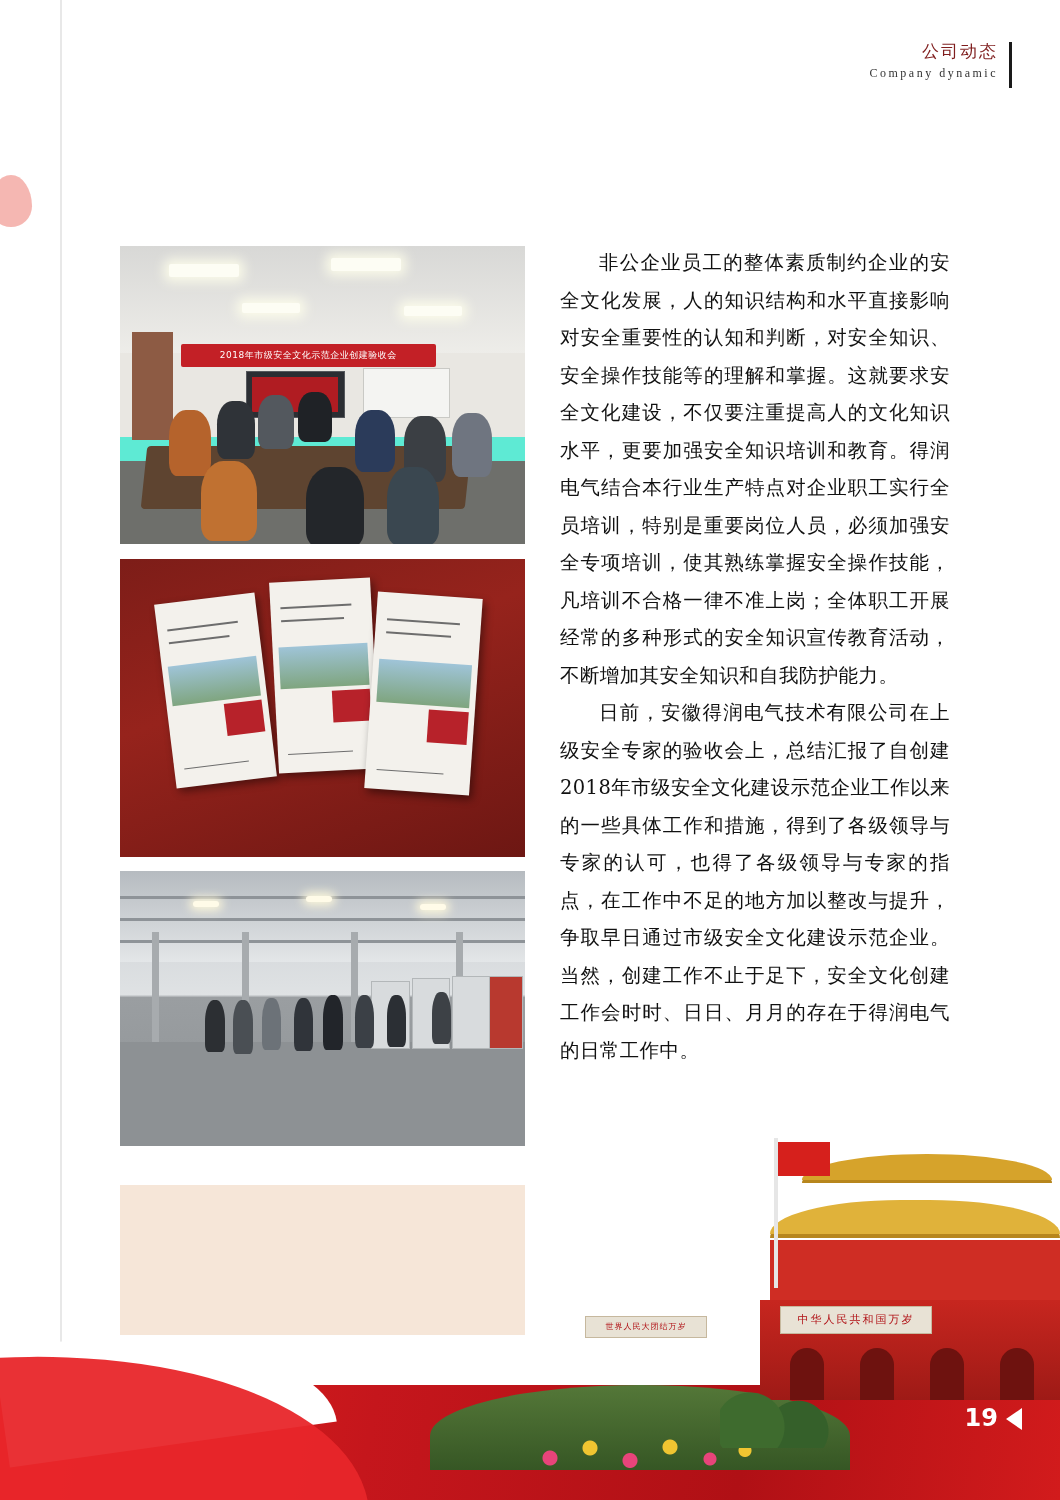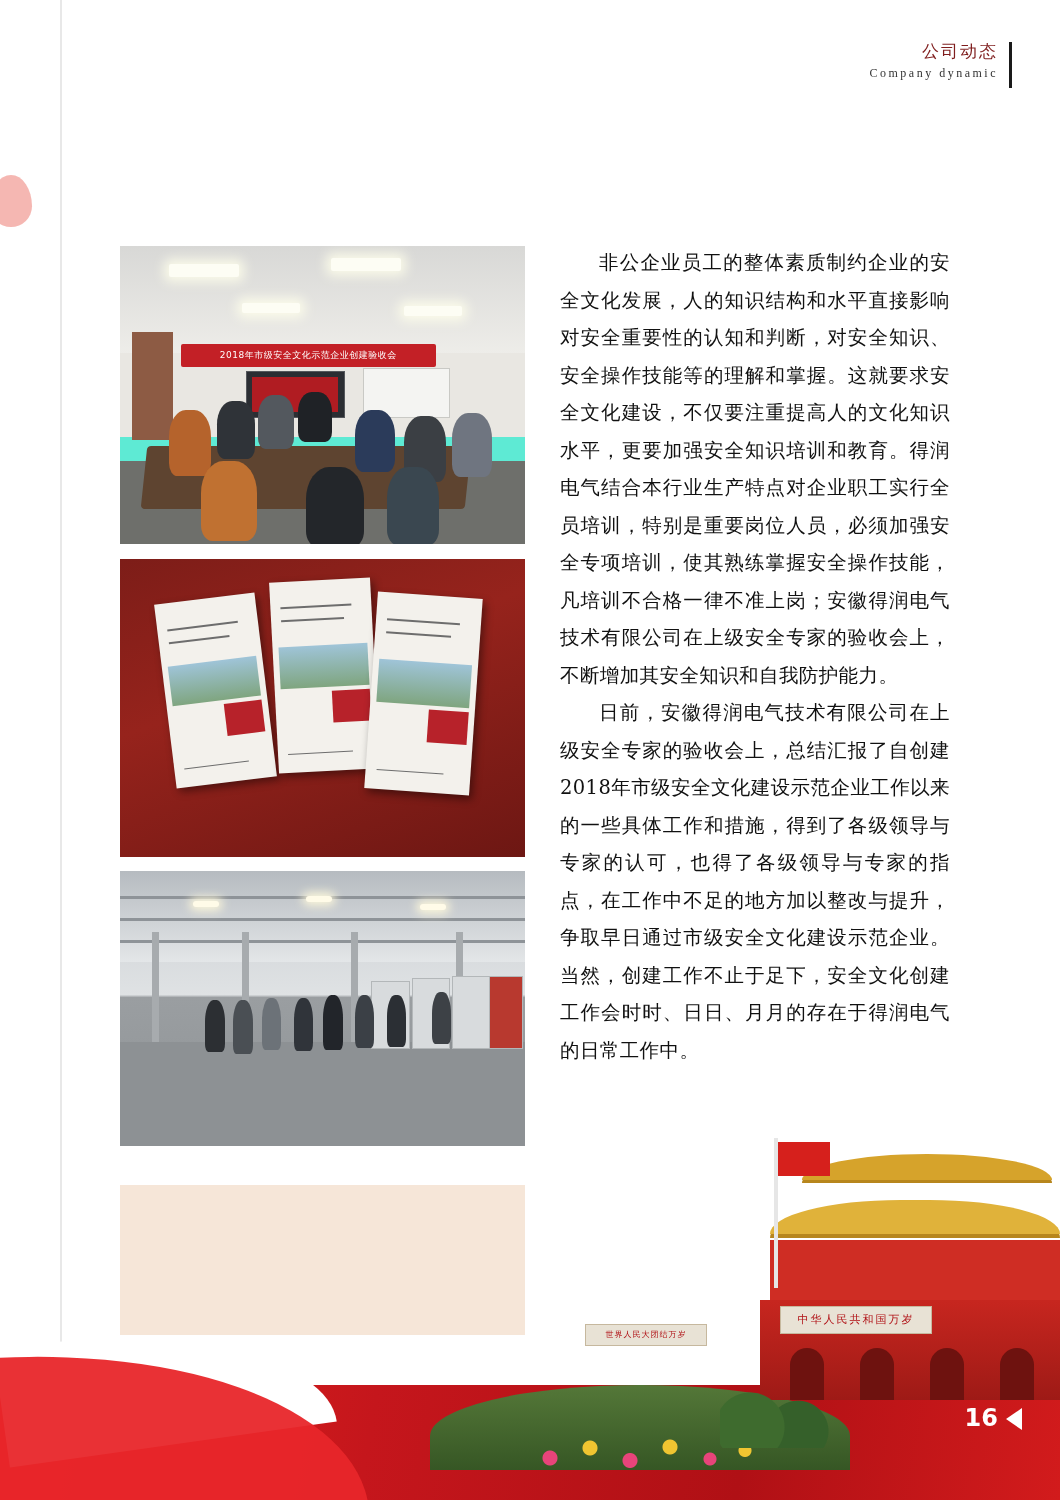--- a/index.html
+++ b/index.html
@@ -287,21 +287,21 @@
     background: #6e120f; border-radius: 17px 17px 0 0;
   }
   .tian-banner {
     position: absolute; left: 20px; top: 6px; width: 150px; height: 26px;
     background: #e8e2d5; color: #b01015;
     font-family: "DejaVu Sans", sans-serif; font-size: 11px;
     text-align: center; line-height: 26px; letter-spacing: 2px;
     border: 1px solid #c6b89e;
   }
   .tian-banner-left {
-    position: absolute; left: -175px; top: 24px; width: 120px; height: 20px;
+    position: absolute; left: -175px; top: 16px; width: 120px; height: 20px;
     background: #e8e2d5; color: #b01015;
     font-family: Liberation Serif, serif; font-size: 8px;
     text-align: center; line-height: 20px; letter-spacing: 1px;
     border: 1px solid #c6b89e;
   }
   .tian-pole {
     position: absolute; left: 14px; top: -10px; width: 4px; height: 150px;
     background: #e6e6e6;
   }
   .tian-flag {
@@ -429,21 +429,21 @@
     <div class="p3-person" style="left:43%;top:46%;width:19px;height:53px;background:#30343a;"></div>
     <div class="p3-person" style="left:50%;top:45%;width:20px;height:55px;background:#22252a;"></div>
     <div class="p3-person" style="left:58%;top:45%;width:19px;height:53px;background:#3b4046;"></div>
     <div class="p3-person" style="left:66%;top:45%;width:19px;height:52px;background:#2b2f34;"></div>
     <div class="p3-person" style="left:77%;top:44%;width:19px;height:52px;background:#3d4146;"></div>
   </div>
 
   <div class="beige-box"></div>
 
   <div class="text-col">
-    <p class="indent">非公企业员工的整体素质制约企业的安全文化发展，人的知识结构和水平直接影响对安全重要性的认知和判断，对安全知识、安全操作技能等的理解和掌握。这就要求安全文化建设，不仅要注重提高人的文化知识水平，更要加强安全知识培训和教育。得润电气结合本行业生产特点对企业职工实行全员培训，特别是重要岗位人员，必须加强安全专项培训，使其熟练掌握安全操作技能，凡培训不合格一律不准上岗；安徽得润电气技术有限公司在上级安全专家的验收会上，不断增加其安全知识和自我防护能力。</p>
+    <p class="indent">非公企业员工的整体素质制约企业的安全文化发展，人的知识结构和水平直接影响对安全重要性的认知和判断，对安全知识、安全操作技能等的理解和掌握。这就要求安全文化建设，不仅要注重提高人的文化知识水平，更要加强安全知识培训和教育。得润电气结合本行业生产特点对企业职工实行全员培训，特别是重要岗位人员，必须加强安全专项培训，使其熟练掌握安全操作技能，凡培训不合格一律不准上岗；全体职工开展经常的多种形式的安全知识宣传教育活动，不断增加其安全知识和自我防护能力。</p>
     <p class="indent">日前，安徽得润电气技术有限公司在上级安全专家的验收会上，总结汇报了自创建2018年市级安全文化建设示范企业工作以来的一些具体工作和措施，得到了各级领导与专家的认可，也得了各级领导与专家的指点，在工作中不足的地方加以整改与提升，争取早日通过市级安全文化建设示范企业。当然，创建工作不止于足下，安全文化创建工作会时时、日日、月月的存在于得润电气的日常工作中。</p>
   </div>
 
   <div class="bottom-deco">
     <div class="bd-red"></div>
     <div class="bd-green"></div>
     <div class="bd-flowers"></div>
     <div class="bd-white-swoosh"></div>
     <div class="bd-swoosh"></div>
   </div>
@@ -458,16 +458,16 @@
       <div class="tian-gate" style="left:170px;"></div>
       <div class="tian-gate" style="left:240px;"></div>
       <div class="tian-banner">中华人民共和国万岁</div>
       <div class="tian-banner-left">世界人民大团结万岁</div>
     </div>
     <div class="tian-pole"></div>
     <div class="tian-flag"></div>
     <div class="tian-trees"></div>
   </div>
 
-  <div class="page-num">16</div>
+  <div class="page-num">19</div>
   <div class="page-num-arrow"></div>
 
 </div>
 
 </body></html>

